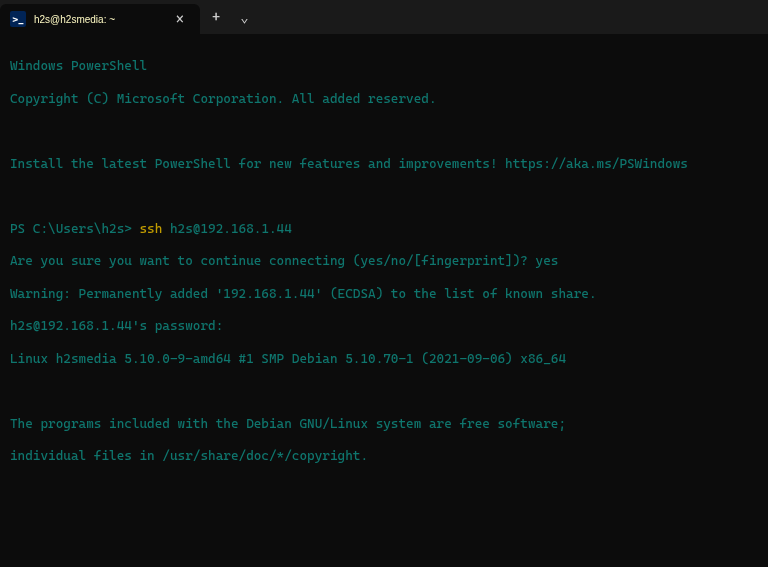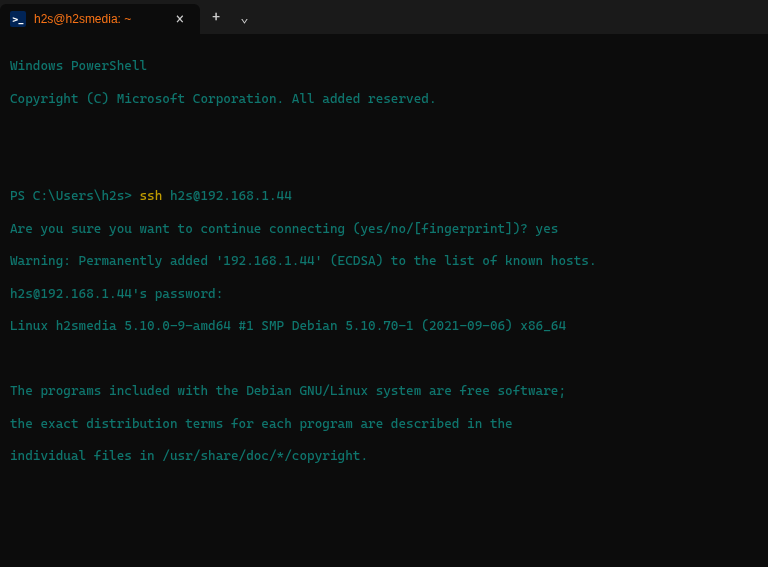--- a/index.html
+++ b/index.html
@@ -39,22 +39,22 @@
       background: #012456;
       display: flex;
       align-items: center;
       justify-content: center;
       color: #fff;
       font-size: 10px;
       font-weight: bold;
       border-radius: 2px;
     }
     .tab-title {
-      color: #f97316;
-      font-size: 12px;
+      color: #fef9c3;
+      font-size: 10px;
       font-family: 'Segoe UI', sans-serif;
       flex: 1;
     }
     .tab-close {
       color: #cccccc;
       font-size: 14px;
       padding: 2px 6px;
       cursor: pointer;
     }
     .titlebar-actions {
@@ -97,29 +97,29 @@
   <div class="titlebar-actions">
     <div class="titlebar-btn">+</div>
     <div class="titlebar-btn">⌄</div>
   </div>
 </div>
 
 <div class="terminal">
 <span class="line white">Windows PowerShell</span>
 <span class="line white">Copyright (C) Microsoft Corporation. All added reserved.</span>
 <span class="line">&nbsp;</span>
+<span class="line white">Install the latest PowerShell for new features and improvements! https://aka.ms/PSWindows</span>
 <span class="line">&nbsp;</span>
 <span class="line"><span class="white">PS C:\Users\h2s&gt; </span><span class="yellow">ssh</span><span class="white"> h2s@192.168.1.44</span></span>
 <span class="line white">Are you sure you want to continue connecting (yes/no/[fingerprint])? yes</span>
-<span class="line white">Warning: Permanently added '192.168.1.44' (ECDSA) to the list of known hosts.</span>
+<span class="line white">Warning: Permanently added '192.168.1.44' (ECDSA) to the list of known share.</span>
 <span class="line white">h2s@192.168.1.44's password:</span>
 <span class="line white">Linux h2smedia 5.10.0-9-amd64 #1 SMP Debian 5.10.70-1 (2021-09-06) x86_64</span>
 <span class="line">&nbsp;</span>
 <span class="line white">The programs included with the Debian GNU/Linux system are free software;</span>
-<span class="line white">the exact distribution terms for each program are described in the</span>
 <span class="line white">individual files in /usr/share/doc/*/copyright.</span>
 
 
 
 
 
 
 
 
 

